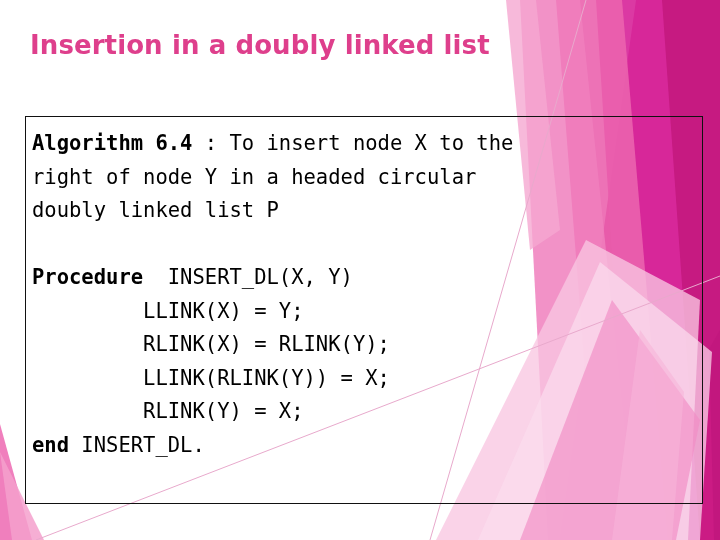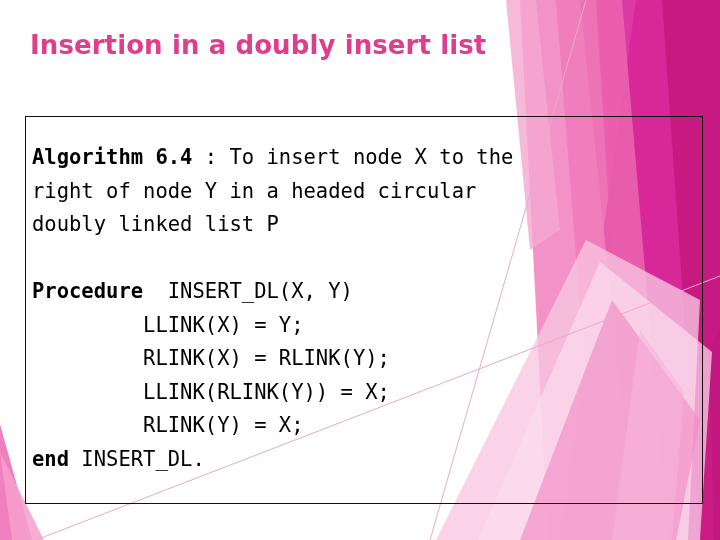--- a/index.html
+++ b/index.html
@@ -45,21 +45,21 @@
     top: 116px;
     width: 678px;
     height: 388px;
     border: 1px solid #111111;
     box-sizing: border-box;
     background: transparent;
   }
   #textbody {
     position: absolute;
     left: 6px;
-    top: 24px;
+    top: 10px;
     width: 672px;
     font-family: "DejaVu Sans Mono", "Liberation Mono", monospace;
     font-size: 20.5px;
     line-height: 33.5px;
     color: #000000;
     white-space: pre;
     letter-spacing: 0px;
   }
   .b { font-weight: bold; }
   .spacer { display: block; height: 33.5px; }
@@ -93,20 +93,20 @@
     <polygon points="640,330 684,392 672,540 612,540" fill="#F6B4D8" opacity="0.6"></polygon>
 
     <polygon points="0,424 32,540 0,540" fill="#F07FBD"></polygon>
     <polygon points="0,452 44,540 12,540" fill="#F5A0CC" opacity="0.85"></polygon>
 
     <line x1="586" y1="0" x2="430" y2="540" stroke="#E8A9CC" stroke-width="1"></line>
     <line x1="36" y1="540" x2="720" y2="276" stroke="#E8A9CC" stroke-width="1"></line>
   </svg>
 
   <div id="title" style="color: rgb(222, 63, 140);">
-    <span>Insertion in a doubly insert list</span>
+    <span>Insertion in a doubly linked list</span>
   </div>
 
   <div id="textbox" style="border-color: rgb(17, 17, 17);">
     <div id="textbody"><div><span class="b">Algorithm 6.4</span><span> : To insert node X to the</span></div><div><span>right of node Y in a headed circular</span></div><div><span>doubly linked list P</span></div><div class="spacer">&nbsp;</div><div><span class="b">Procedure</span><span>  INSERT_DL(X, Y)</span></div><div><span>         LLINK(X) = Y;</span></div><div><span>         RLINK(X) = RLINK(Y);</span></div><div><span>         LLINK(RLINK(Y)) = X;</span></div><div><span>         RLINK(Y) = X;</span></div><div><span class="b">end</span><span> INSERT_DL.</span></div></div>
   </div>
 
 </div>
 
 </body></html>

